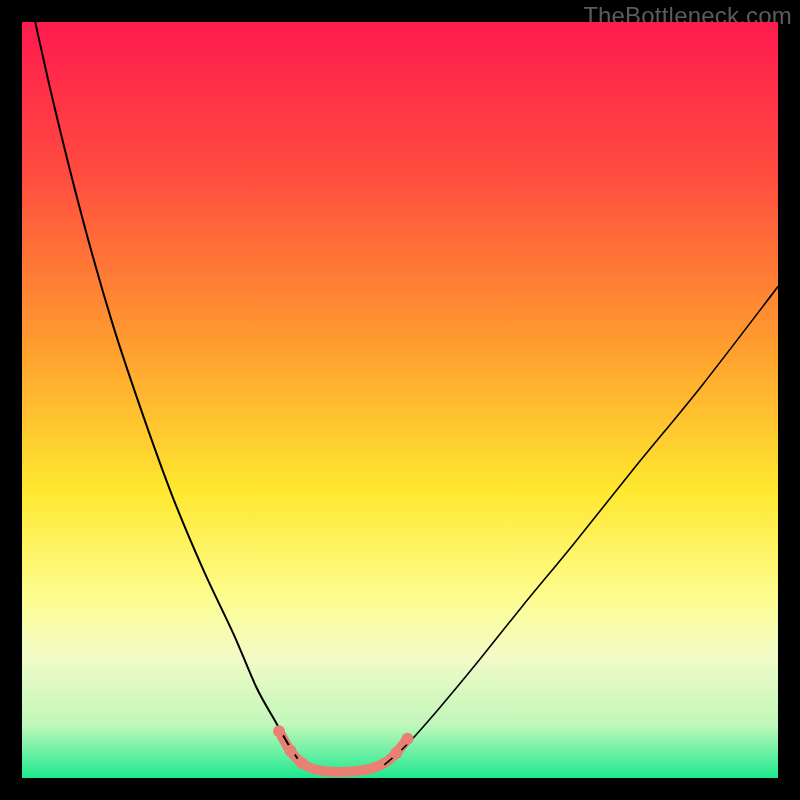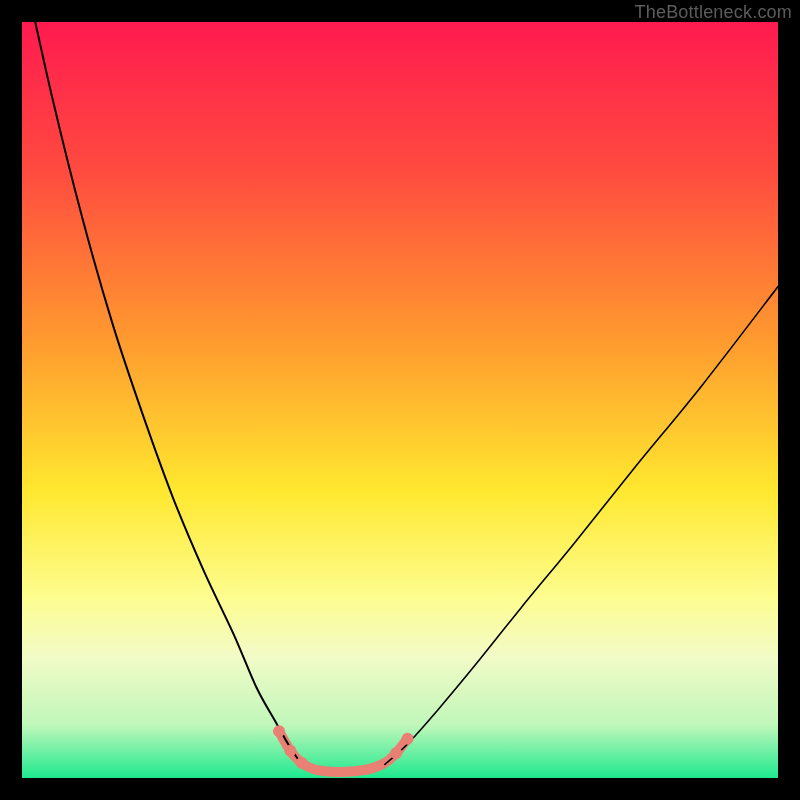--- a/index.html
+++ b/index.html
@@ -24,21 +24,21 @@
     left: 22px;
     width: 756px;
     height: 756px;
     overflow: hidden;
   }
   .watermark {
     position: absolute;
     top: 2px;
     right: 8px;
     color: #5c5c5c;
-    font-size: 18px;
+    font-size: 24px;
     font-weight: 500;
     letter-spacing: 0.2px;
     user-select: none;
     margin-left: 28px;
   }
   svg {
     display: block;
   }
 </style>
 </head>

